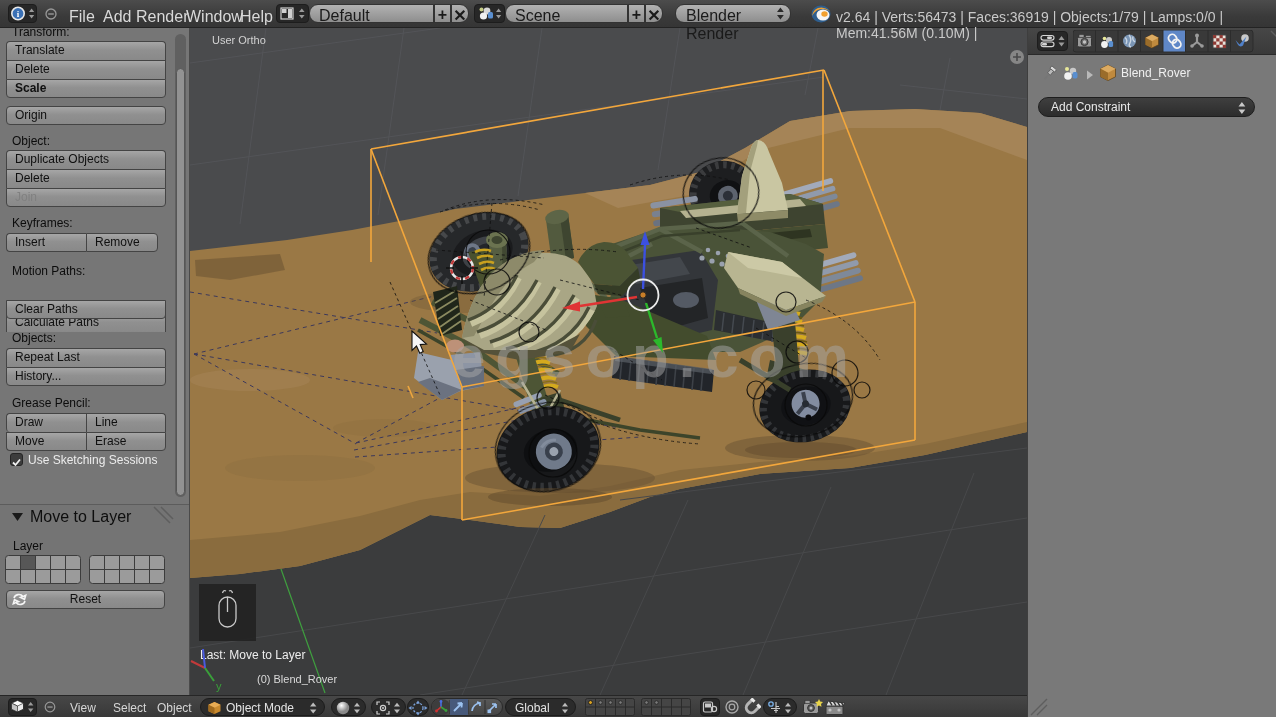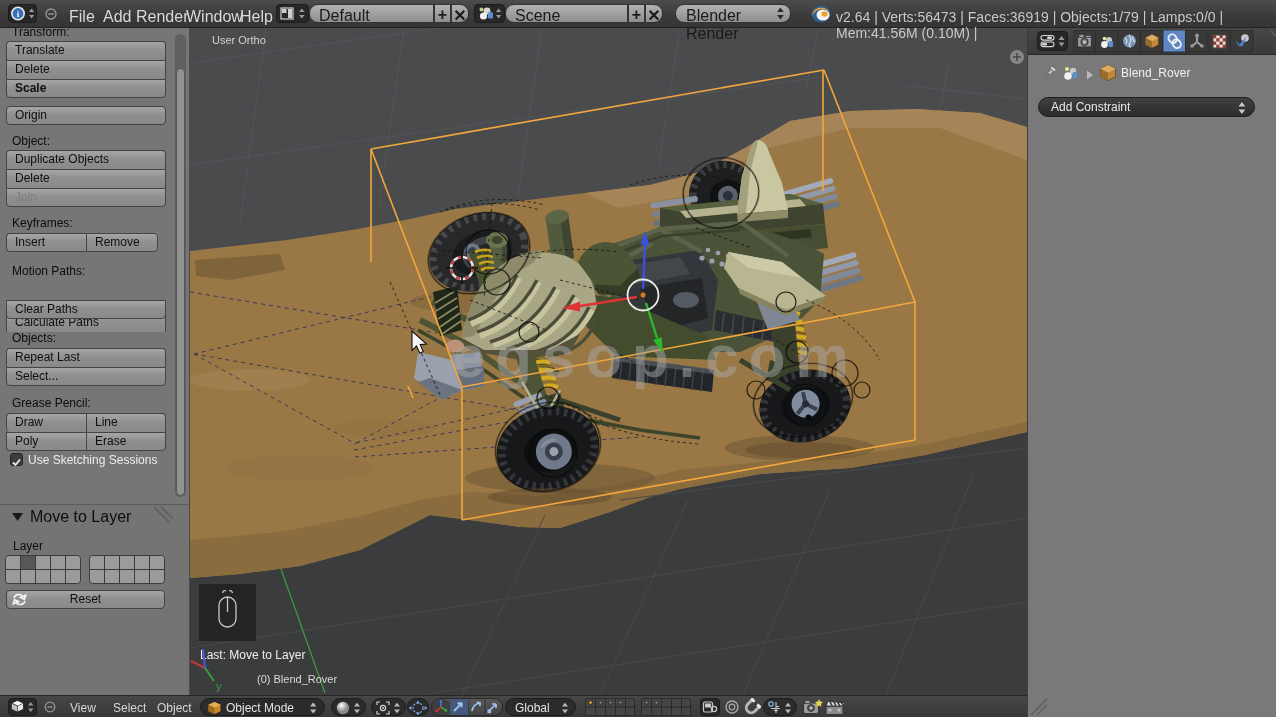--- a/index.html
+++ b/index.html
@@ -464,25 +464,25 @@
     <div class="tbtn grp-m" style="top:141px;">Delete</div>
     <div class="tbtn grp-b" style="top:160px;color:#808080;">Join</div>
     <span class="slabel" style="left:12px;top:188px;">Keyframes:</span>
     <div class="tbtn" style="top:205px;width:80px;border-radius:4px 0 0 4px;border-right:none;">Insert</div>
     <div class="tbtn" style="top:205px;left:86px;width:72px;border-radius:0 4px 4px 0;">Remove</div>
     <span class="slabel" style="left:12px;top:236px;">Motion Paths:</span>
     <div class="tbtn grp-t" style="top:265px;margin-top:20px;">Calculate Paths</div>
     <div class="tbtn grp-b" style="top:272px;">Clear Paths</div>
     <span class="slabel" style="left:12px;top:303px;">Objects:</span>
     <div class="tbtn grp-t" style="top:320px;">Repeat Last</div>
-    <div class="tbtn grp-b" style="top:339px;">Select...</div>
+    <div class="tbtn grp-b" style="top:339px;">History...</div>
     <span class="slabel" style="left:12px;top:368px;">Grease Pencil:</span>
     <div class="tbtn" style="top:385px;width:80px;border-radius:4px 0 0 4px;border-right:none;border-bottom:none;">Draw</div>
     <div class="tbtn" style="top:385px;left:86px;width:80px;border-radius:0 4px 0 0;border-bottom:none;">Line</div>
-    <div class="tbtn" style="top:404px;width:80px;border-radius:0 0 0 4px;border-right:none;">Poly</div>
+    <div class="tbtn" style="top:404px;width:80px;border-radius:0 0 0 4px;border-right:none;">Move</div>
     <div class="tbtn" style="top:404px;left:86px;width:80px;border-radius:0 0 4px 0;">Erase</div>
     <div style="position:absolute;left:10px;top:425px;width:13px;height:13px;background:#3c3c3c;border:1px solid #252525;border-radius:3px;">
       <svg width="11" height="11">
           <path d="M2,5.5 L4.5,8 L9,2.5" stroke="#f0f0f0" stroke-width="1.8" fill="none"></path>
         </svg>
     </div>
     <span style="position:absolute;left:28px;top:425px;font-size:12px;color:#ececec;">Use Sketching Sessions</span>
 
     <div style="position:absolute;left:175px;top:6px;width:11px;height:463px;background:#606060;border-radius:6px;"></div>
     <div style="position:absolute;left:176px;top:40px;width:9px;height:428px;background:#929292;border:1px solid #565656;border-radius:5px;"></div>

